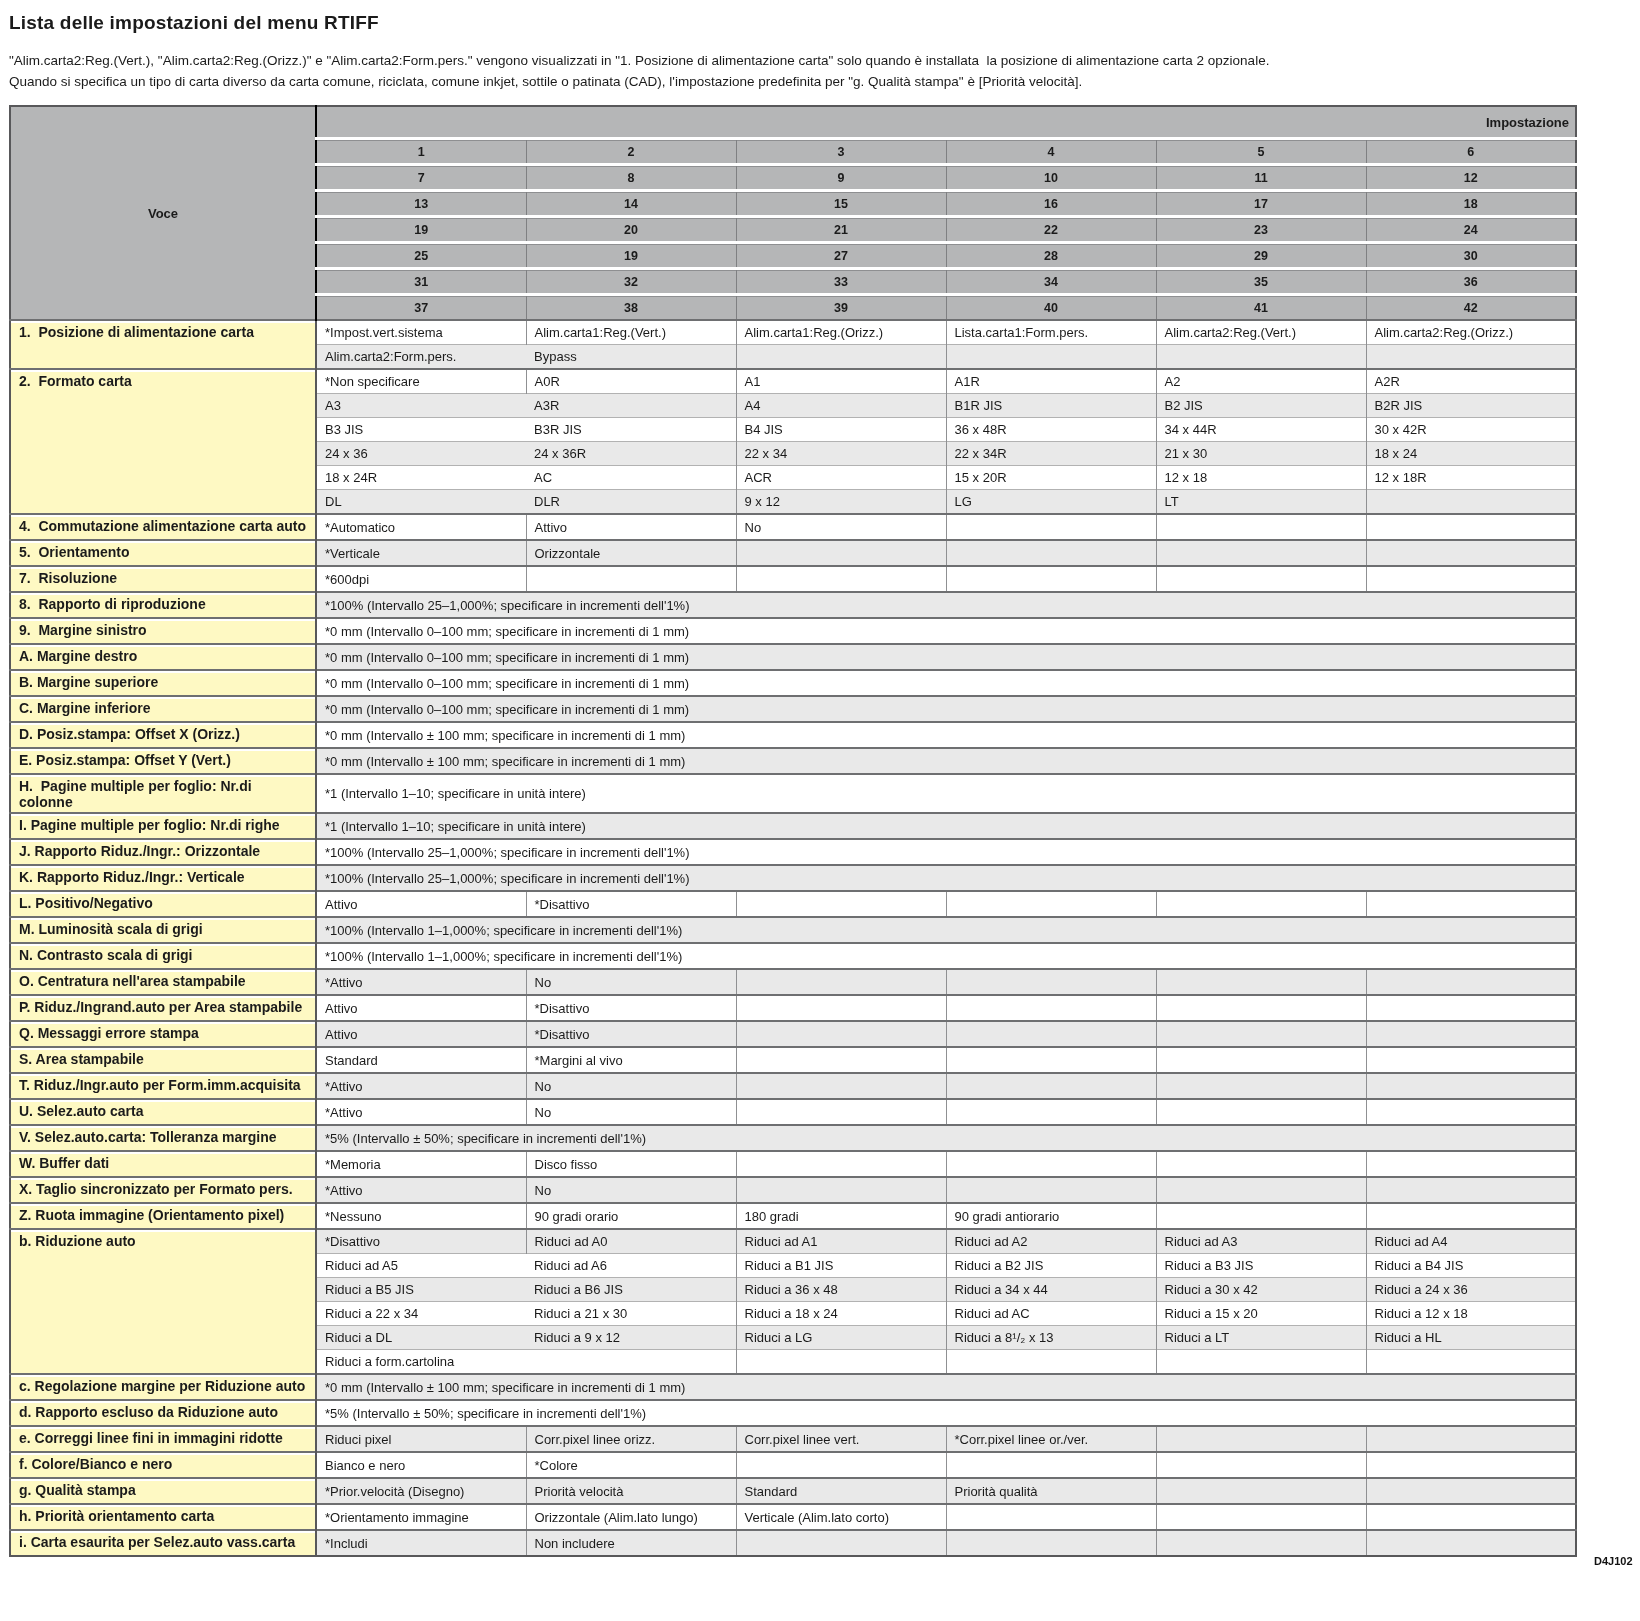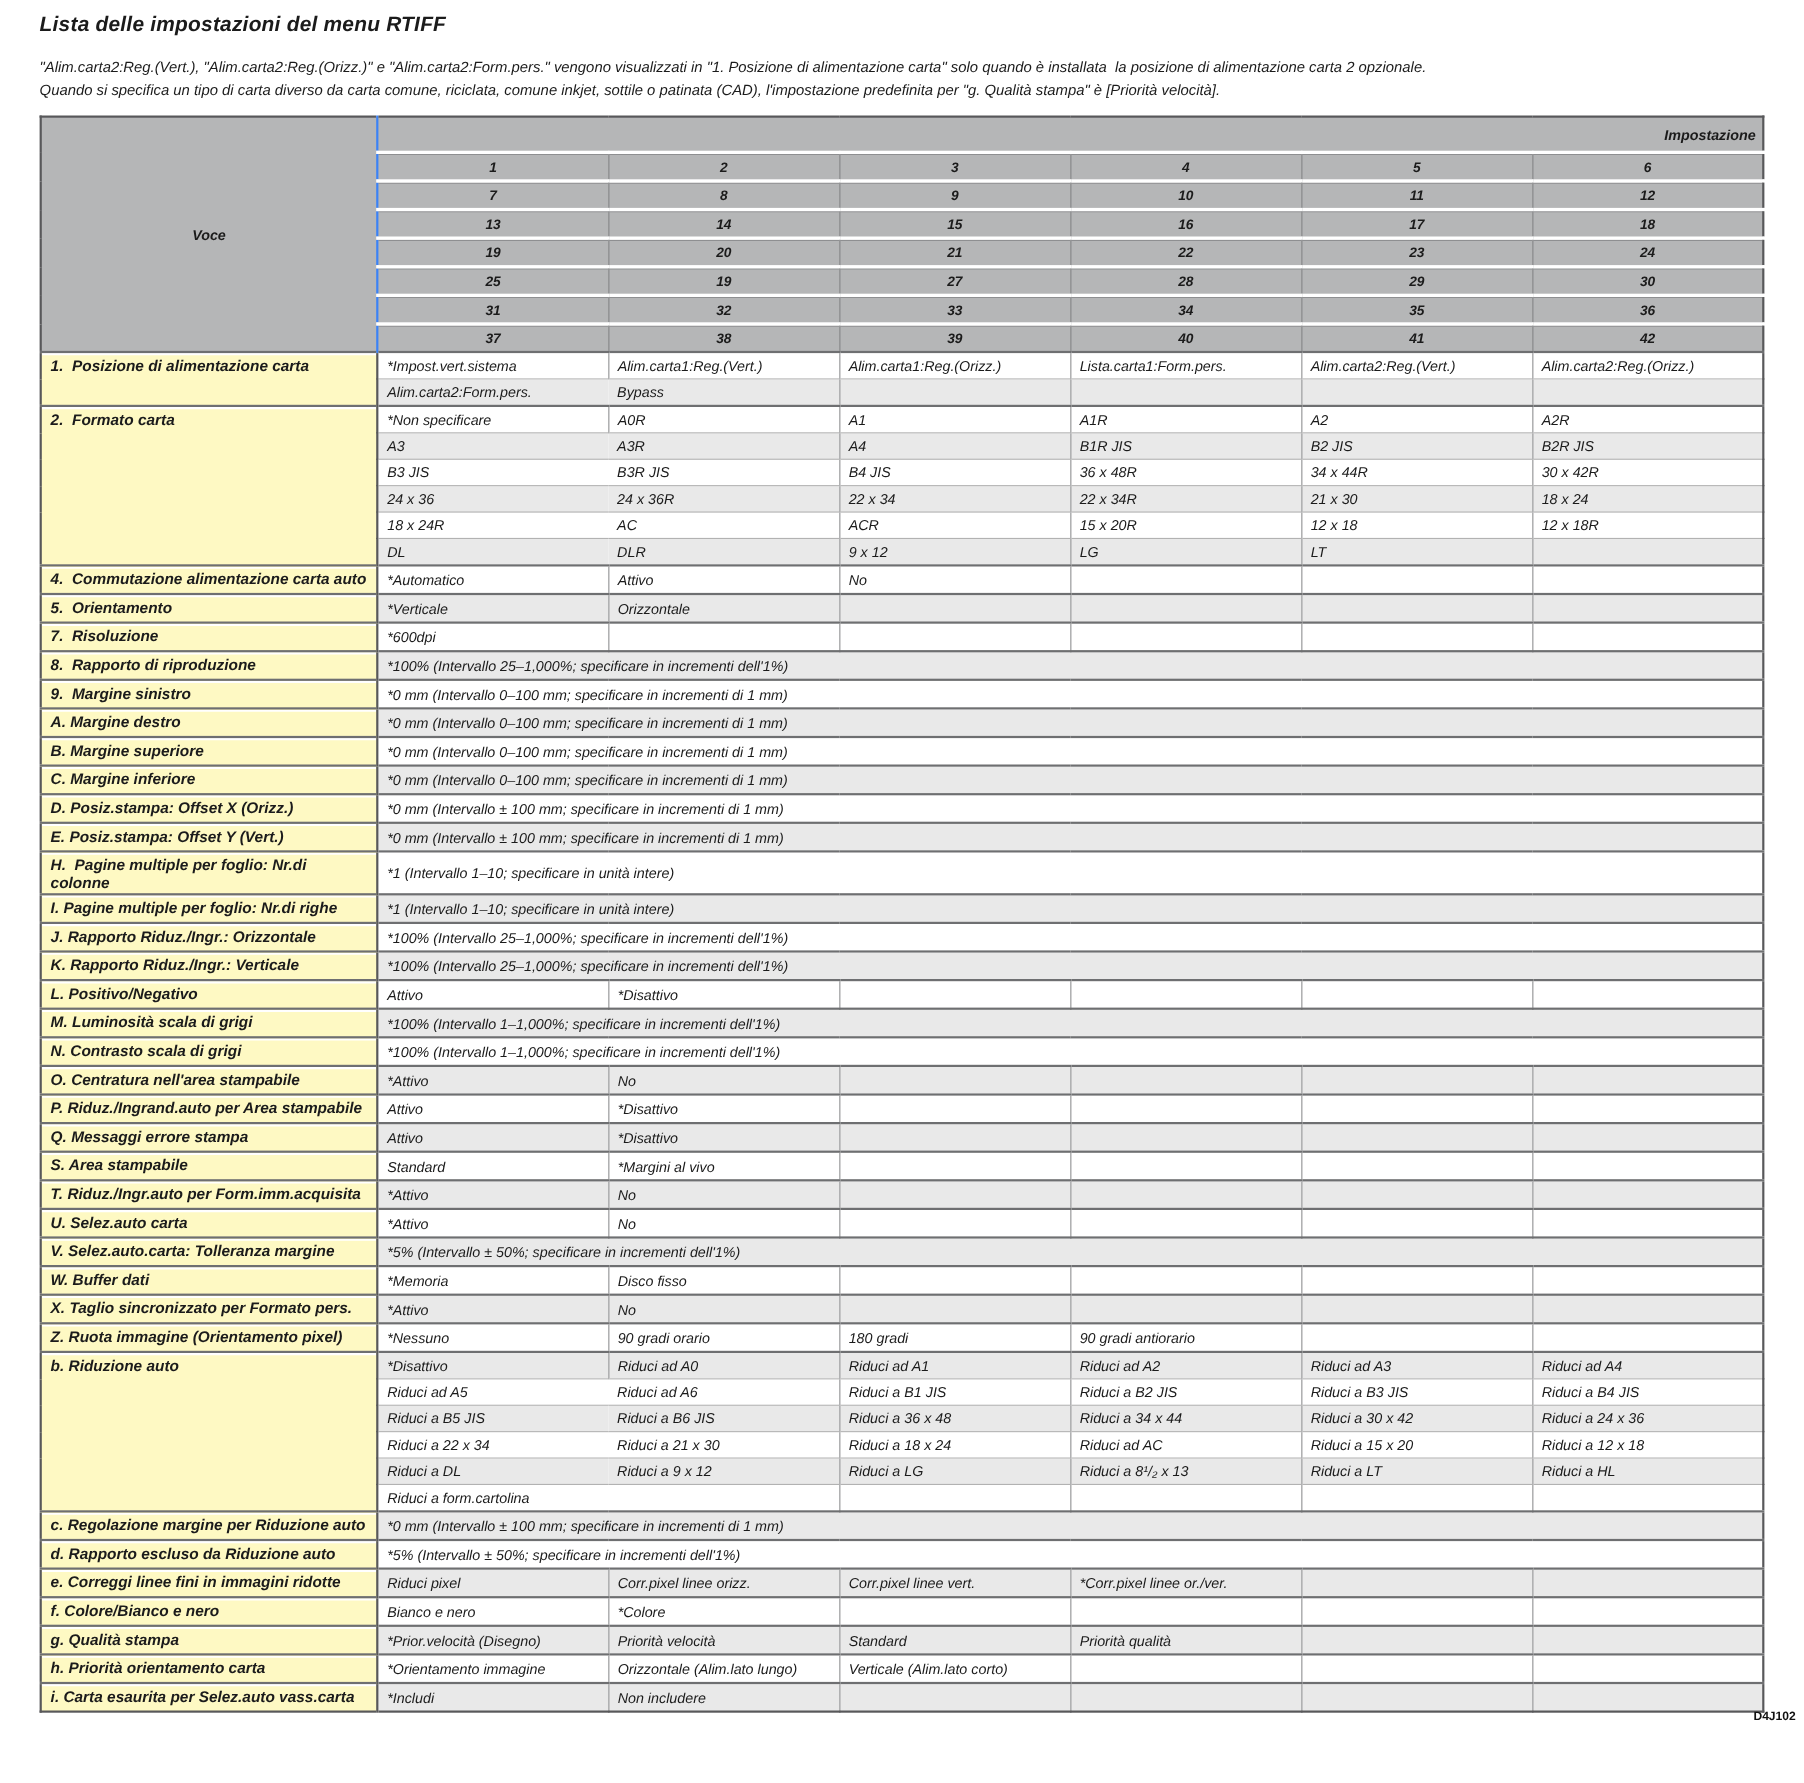--- a/index.html
+++ b/index.html
@@ -1,41 +1,41 @@
 <!DOCTYPE html>
 <html><head>
 <meta charset="utf-8">
 <style>
   html,body{margin:0;padding:0;background:#ffffff;}
   body{
     width:1640px;height:1621px;position:relative;
     font-family:"Liberation Sans","DejaVu Sans",sans-serif;
     color:#1b1b1b;-webkit-font-smoothing:antialiased;
   }
-  .page{padding:8px 24px 0 36px;font-style:italic;}
+  .page{padding:8px 24px 0 9px;}
   .title{
     font-size:19px;font-weight:bold;margin:4px 0 16px 0;letter-spacing:.2px;
   }
   .intro{font-size:13.5px;line-height:21px;}
   .intro div{white-space:pre-wrap;}
 
   table.settings{
     border-collapse:collapse;table-layout:fixed;
     width:1566px;margin-top:13px;
     border:2px solid #58585a;
     font-size:13px;
   }
   col.voce{width:306px;}
   col.setting{width:210px;}
 
   
   th{font-weight:bold;padding:2px 6px;}
   th.voce{
     background:#b5b6b7;text-align:center;vertical-align:middle;
-    border-right:2px solid #3b82f6;font-size:13px;
+    border-right:2px solid #000000;font-size:13px;
   }
   th.imp{
     background:#b5b6b7;text-align:right;height:26px;font-size:13px;
     border-bottom:3px solid #ffffff;
   }
   th.num{
     background:#b5b6b7;text-align:center;height:19px;font-size:12.5px;
     border-top:3px solid #ffffff;
     border-left:1px solid #7f8082;
     box-shadow:inset 0 1px 0 #8e8f91;

